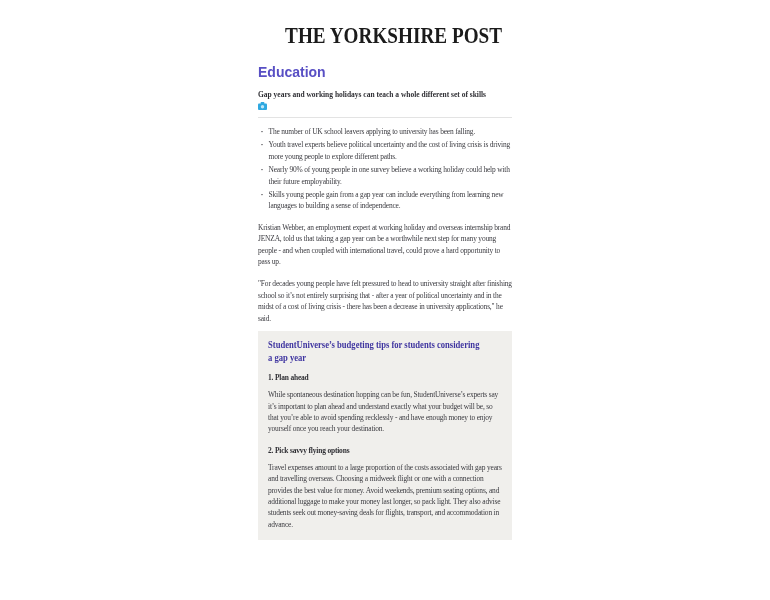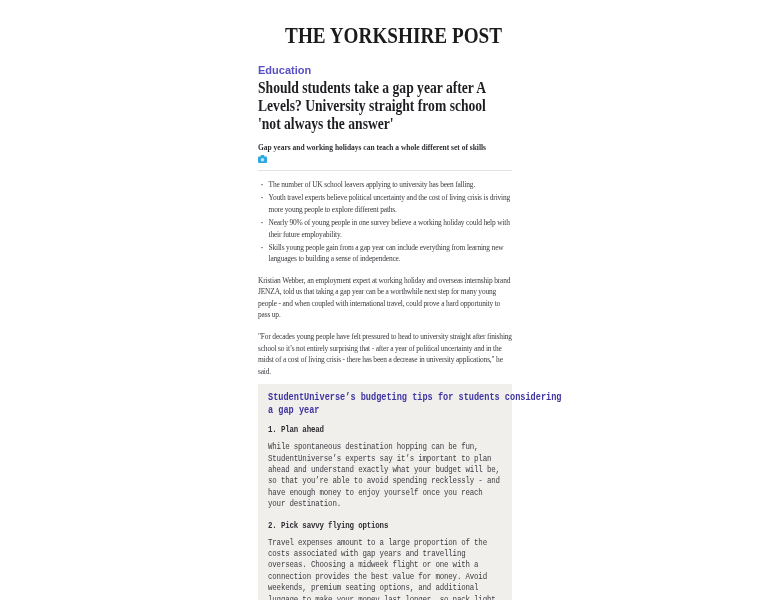--- a/index.html
+++ b/index.html
@@ -14,21 +14,21 @@
   .masthead { margin-top:22px; height:30px; text-align:center; cursor:pointer; }
   .masthead-text {
     display:inline-block; white-space:nowrap;
     font-size:24px; font-weight:700; color:#1b1b1b;
     transform:scaleX(.8); transform-origin:50% 50%;
   }
 
   
   .category {
     margin-top:12px; font-family:"Liberation Sans", sans-serif;
-    font-size:11px; font-weight:700; color:#584fc4; cursor:pointer;
+    font-size:14px; font-weight:700; color:#584fc4; cursor:pointer;
   }
 
   
   .headline { margin-top:3px; }
   .headline .hl {
     display:block; white-space:nowrap; font-size:16px; line-height:18px;
     font-weight:700; color:#1e1e22; transform:scaleX(.85); transform-origin:0 50%;
   }
 
   
@@ -46,46 +46,41 @@
 
   ul.bullets { margin-top:8px; list-style:none; padding-left:12px; }
   ul.bullets li { position:relative; margin-bottom:2px; }
   ul.bullets li::before {
     content:"\00B7"; position:absolute; left:-9px; top:0; font-weight:700; color:#3b3b40;
   }
   .para1 { margin-top:10px; }
   .para2 { margin-top:11px; }
 
   
-  .tips-box { margin-top:7px; background:#f0efec; padding:7px 10px 10px 10px;font-family:Liberation Mono, monospace; }
+  .tips-box { margin-top:7px; background:#f0efec; padding:7px 10px 10px 10px; }
   .box-heading .bhl {
     display:block; white-space:nowrap; font-size:11px; line-height:13px;
     font-weight:700; color:#3f35a0; transform:scaleX(.78); transform-origin:0 50%;
   }
   .squeeze-box { width:267px; transform:scaleX(.876); transform-origin:0 0; }
   .box-sub { margin-top:8px; font-size:8.5px; font-weight:700; color:#2e2e33; letter-spacing:-0.2px; }
   .box-para { margin-top:7px; }
 </style>
 </head>
 <body>
 
 <div class="page">
   <div class="column">
 
     <div class="masthead">
       <span class="masthead-text">THE YORKSHIRE POST</span>
     </div>
 
     <div class="category">Education</div>
 
-    <h1 class="headline">
-      <span class="hl">Should students take a gap year after A</span>
-      <span class="hl">Levels? University straight from school</span>
-      <span class="hl">'not always the answer'</span>
-    </h1>
 
     <div class="caption">Gap years and working holidays can teach a whole different set of skills</div>
 
     <svg class="credit-icon" viewBox="0 0 9 8" xmlns="http://www.w3.org/2000/svg">
       <rect x="0" y="1.6" width="9" height="6.4" rx="1" fill="#2fa8e0"></rect>
       <rect x="2.6" y="0" width="3.8" height="2.4" rx="0.8" fill="#2fa8e0"></rect>
       <circle cx="4.5" cy="4.8" r="1.7" fill="#bfe7f8"></circle>
     </svg>
 
     <hr class="divider">

